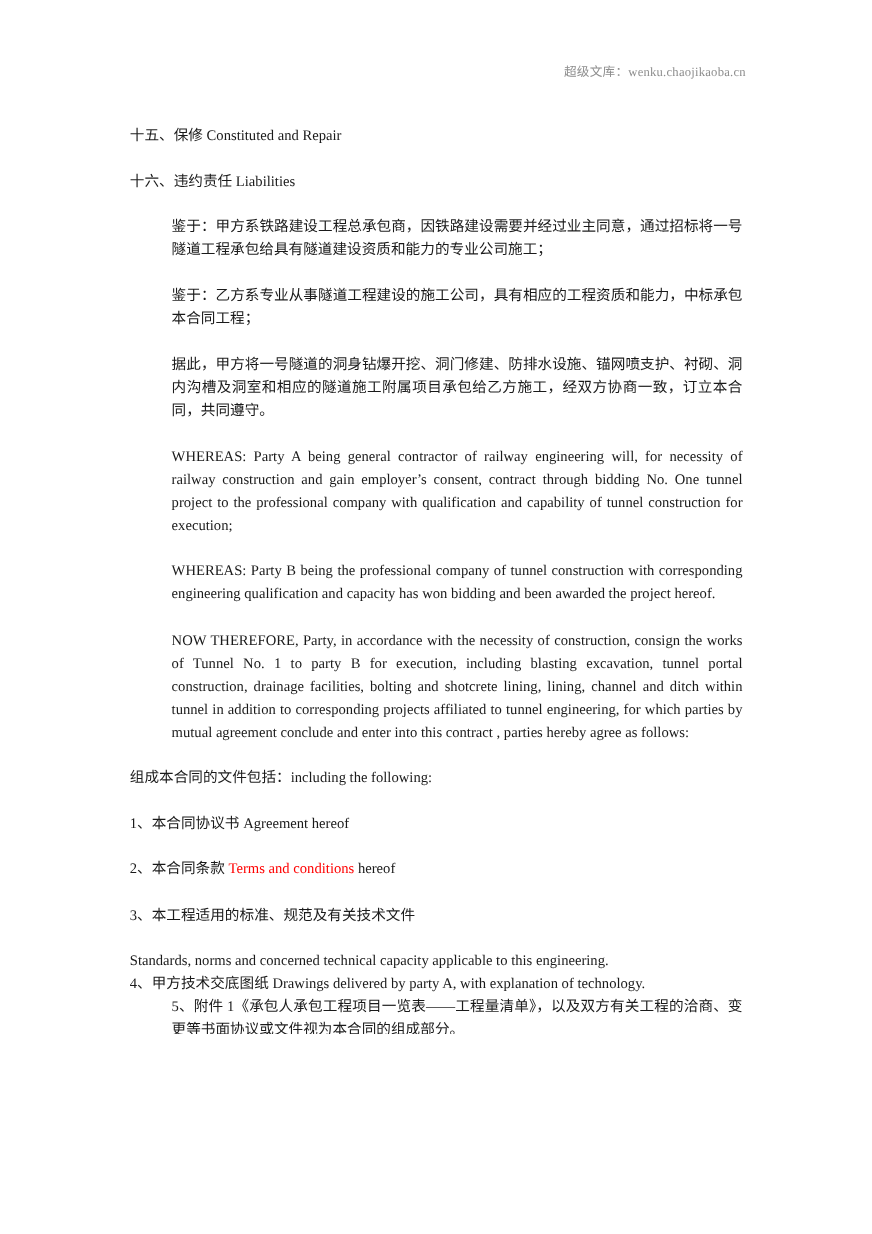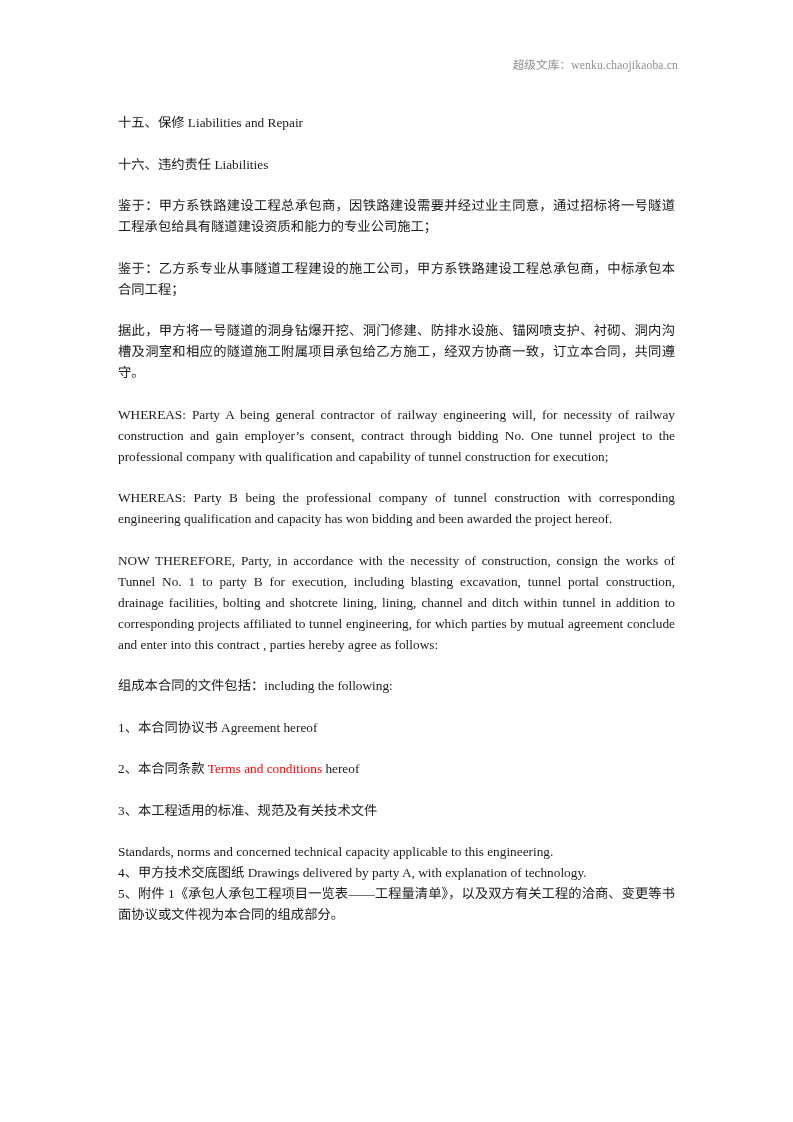--- a/index.html
+++ b/index.html
@@ -45,20 +45,21 @@
   }
   .spaced {
     margin-bottom: 20.5px;
   }
   .tight {
     margin-bottom: 0;
   }
   .justify {
     text-align: justify;
     text-justify: inter-word;
+    margin-left: 38px;
   }
   .heading-line {
     white-space: nowrap;
   }
   .red {
     color: #ff0000;
   }
   .page-number {
     position: absolute;
     left: 0;
@@ -71,28 +72,28 @@
 </style>
 </head>
 <body>
 
 <div class="page">
 
   <div class="watermark">超级文库：wenku.chaojikaoba.cn</div>
 
   <div class="content">
 
-    <p class="spaced heading-line">十五、保修  Liabilities and Repair</p>
+    <p class="spaced heading-line">十五、保修  Constituted and Repair</p>
 
     <p class="spaced heading-line">十六、违约责任  Liabilities</p>
 
 
     <p class="spaced justify">鉴于：甲方系铁路建设工程总承包商，因铁路建设需要并经过业主同意，通过招标将一号隧道工程承包给具有隧道建设资质和能力的专业公司施工；</p>
 
-    <p class="spaced justify">鉴于：乙方系专业从事隧道工程建设的施工公司，甲方系铁路建设工程总承包商，中标承包本合同工程；</p>
+    <p class="spaced justify">鉴于：乙方系专业从事隧道工程建设的施工公司，具有相应的工程资质和能力，中标承包本合同工程；</p>
 
     <p class="spaced justify">据此，甲方将一号隧道的洞身钻爆开挖、洞门修建、防排水设施、锚网喷支护、衬砌、洞内沟槽及洞室和相应的隧道施工附属项目承包给乙方施工，经双方协商一致，订立本合同，共同遵守。</p>
 
     <p class="spaced justify">WHEREAS: Party A being general contractor of railway engineering will, for necessity of railway construction and gain employer’s consent, contract through bidding No. One tunnel project to the professional company with qualification and capability of tunnel construction for execution;</p>
 
     <p class="spaced justify">WHEREAS: Party B being the professional company of tunnel construction with corresponding engineering qualification and capacity has won bidding and been awarded the project hereof.</p>
 
     <p class="spaced justify">NOW THEREFORE, Party, in accordance with the necessity of construction, consign the works of Tunnel No. 1 to party B for execution, including blasting excavation, tunnel portal construction, drainage facilities, bolting and shotcrete lining, lining, channel and ditch within tunnel in addition to corresponding projects affiliated to tunnel engineering, for which parties by mutual agreement conclude and enter into this contract , parties hereby agree as follows:</p>
 
 

